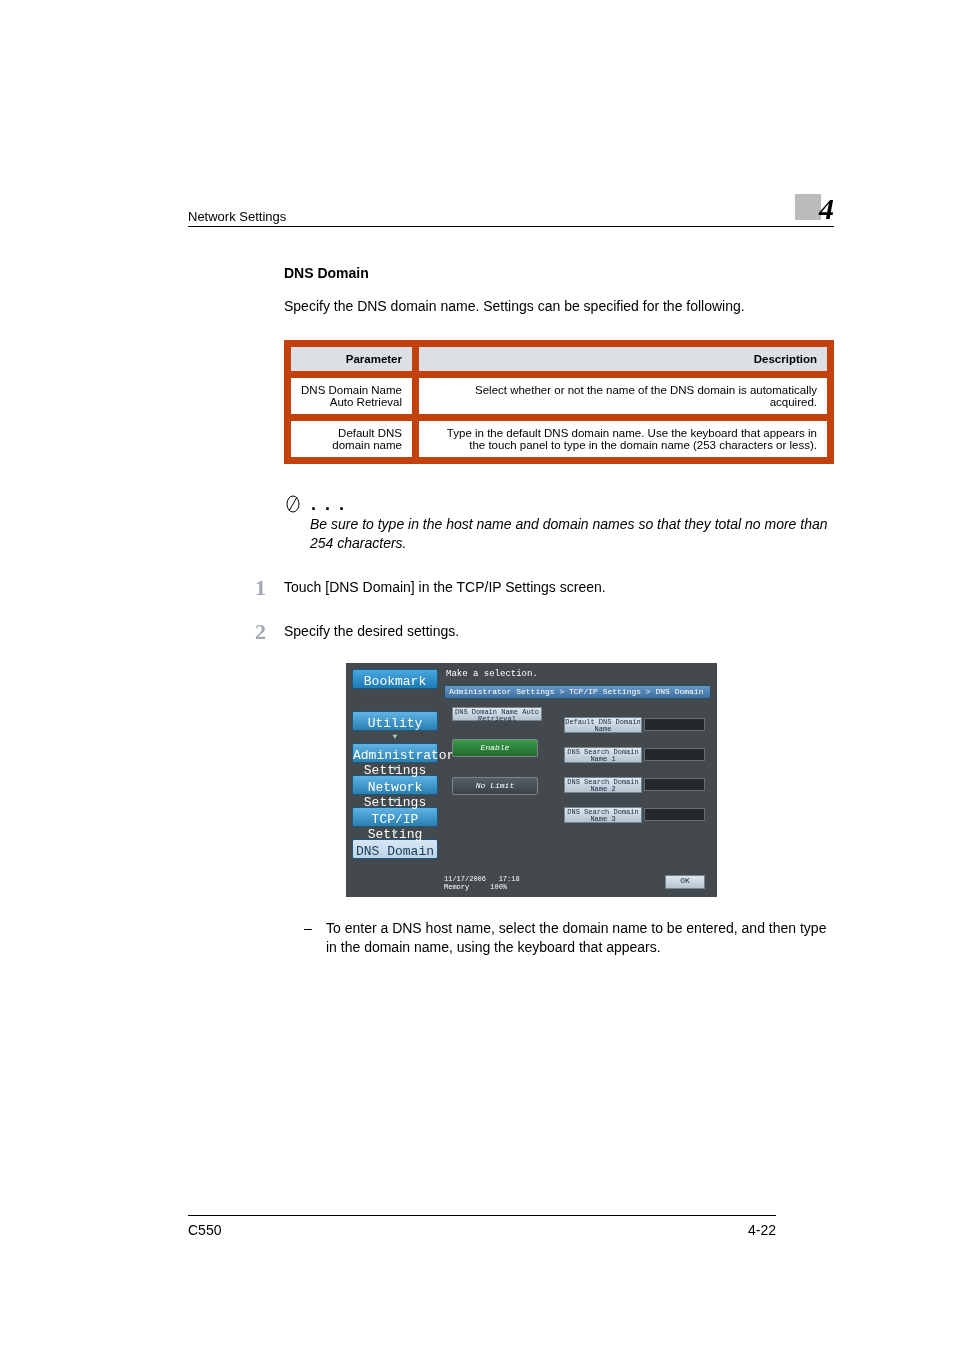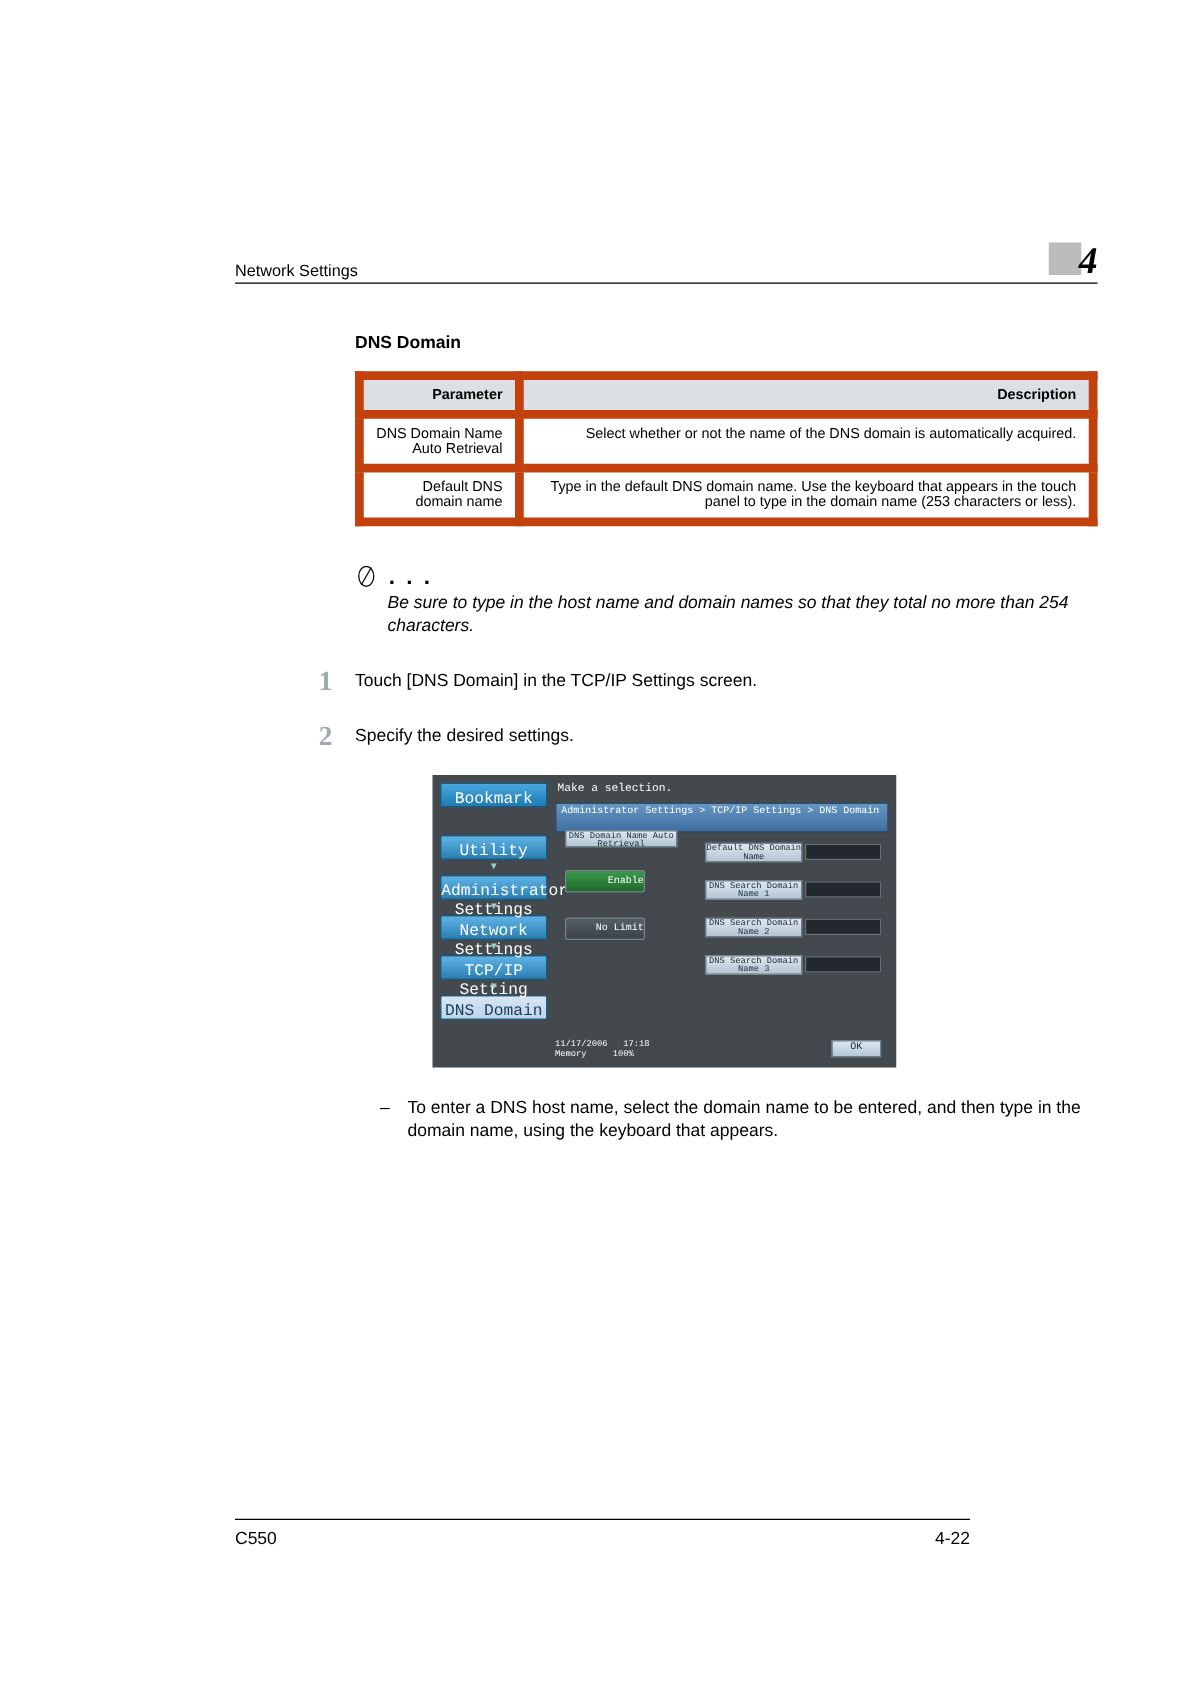--- a/index.html
+++ b/index.html
@@ -6,21 +6,21 @@
   body {
     background: #fff;
     font-family: Arial, Helvetica, sans-serif;
     font-size: 13px;
     color: #000;
     width: 954px;
     height: 1350px;
     position: relative;
   }
   .page {
-    padding: 190px 76px 0 188px;
+    padding: 190px 120px 0 188px;
   }
   .running-head {
     display: flex;
     justify-content: space-between;
     align-items: flex-end;
     border-bottom: 1px solid #000;
     padding-bottom: 2px;
     margin-bottom: 38px;
   }
   .chapter-box {
@@ -118,21 +118,21 @@
   }
   .ss-top {
     position: absolute;
     left: 100px;
     top: 6px;
     font-size: 9px;
   }
   .ss-breadcrumb {
     position: absolute;
     left: 98px; right: 6px; top: 22px;
-    height: 24px;
+    height: 14px;
     background: linear-gradient(#6596c3, #3e6fa0);
     border: 1px solid #2a4a6a;
     padding: 1px 4px;
     font-size: 8px;
   }
   .ss-sidebar {
     position: absolute;
     left: 6px; top: 6px; bottom: 6px;
     width: 86px;
   }
@@ -171,28 +171,29 @@
     border: 1px solid #72848f;
     color: #1a2a3a;
     font-size: 7px;
     text-align: center;
     padding-top: 1px;
     width: 78px;
     line-height: 7px;
   }
   .ss-softbtn {
     position: absolute;
-    width: 64px;
+    width: 86px;
     height: 18px;
     background: linear-gradient(#555f67, #3a4248);
     border: 1px solid #7a858c;
     border-radius: 2px;
-    text-align: right;
+    text-align: center;
     font-size: 8px;
     padding-top: 3px;
+    font-style: italic;
   }
   .ss-ok {
     position: absolute;
     right: 6px; bottom: 2px;
     width: 40px; height: 14px;
     background: linear-gradient(#dfe8ef, #b3c4d2);
     border: 1px solid #72848f;
     color: #1a2a3a;
     text-align: center;
     font-size: 8px;
@@ -238,20 +239,21 @@
     <span class="chapter-box">
       <span class="chapter-icon"></span>
       <span class="chapter-num">4</span>
     </span>
   </div>
 
   <div class="content">
 
     <div class="h-subsection">DNS Domain</div>
 
+    <div class="para">Specify the DNS domain name. Settings can be specified for the following.</div>
 
     <table class="param">
       <thead>
         <tr>
           <th>Parameter</th>
           <th>Description</th>
         </tr>
       </thead>
       <tbody>
         <tr>

